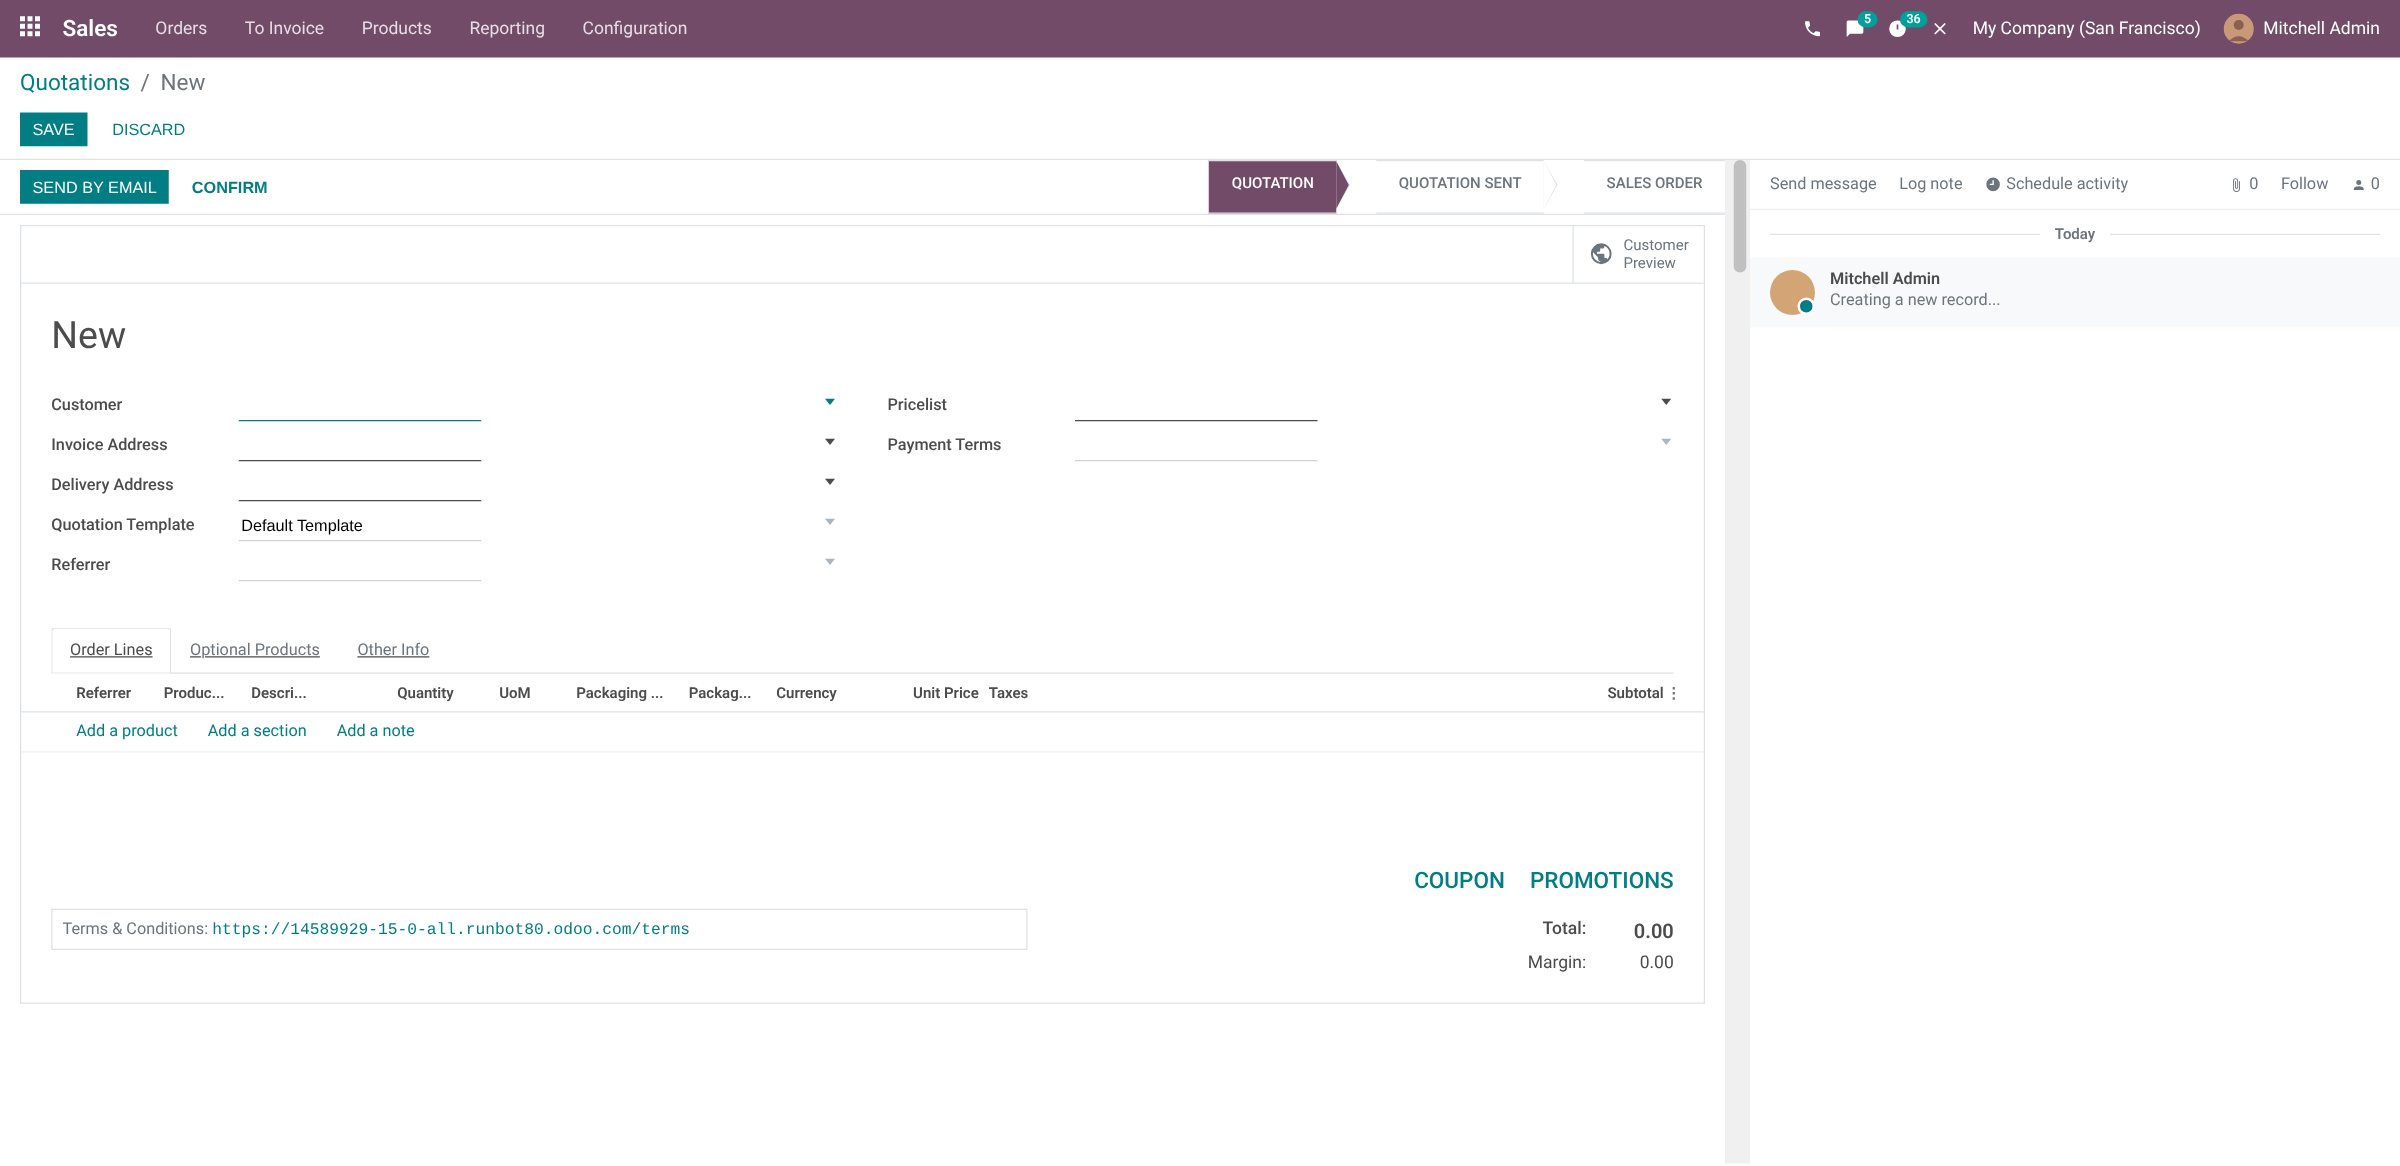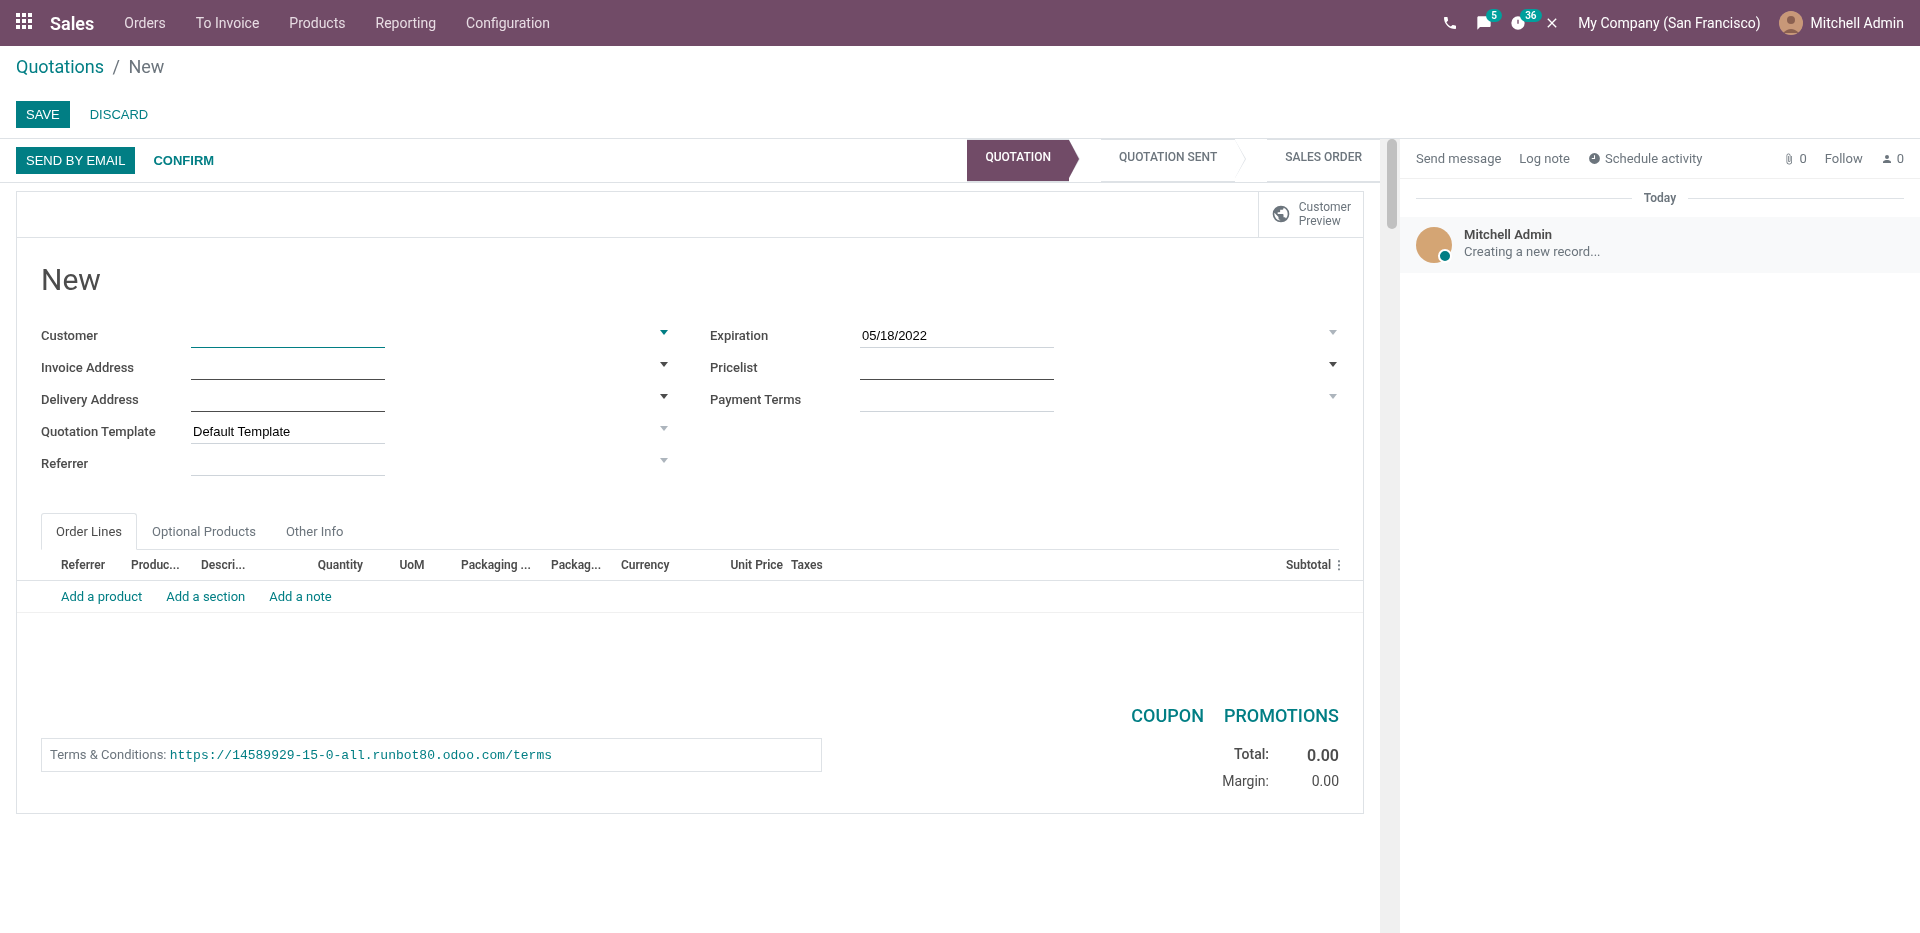--- a/index.html
+++ b/index.html
@@ -10,21 +10,21 @@
 .nav-brand { font-size: 18px; font-weight: 600; margin-right: 30px; }
 .nav-menu { display: flex; gap: 30px; flex: 1; }
 .nav-menu a { color: #e8dde4; text-decoration: none; font-size: 14px; cursor:pointer;}
 .nav-right { display: flex; align-items: center; gap: 18px; }
 .nav-icon { position: relative; color: #fff; cursor:pointer; display:flex; align-items:center;}
 .nav-icon svg { width: 16px; height: 16px; fill: #fff;}
 .badge { position: absolute; top: -6px; left: 10px; background: #00a09d; color: #fff; font-size: 10px; border-radius: 8px; padding: 1px 5px; font-weight: 600;}
 .nav-company, .nav-user { font-size: 14px; cursor:pointer; display:flex; align-items:center; gap:8px;}
 .avatar { width: 24px; height: 24px; border-radius: 50%; background: #b08888; display:flex; align-items:center; justify-content:center; overflow:hidden;}
 .control-panel { padding: 10px 16px 0; border-bottom: 1px solid #dee2e6;}
-.breadcrumb { font-size: 18px; color: #6c757d; margin-bottom: 24px;}
+.breadcrumb { font-size: 18px; color: #6c757d; margin-bottom: 13px;}
 .breadcrumb .bc-main { color: #017e84; cursor:pointer;}
 .breadcrumb .bc-sep { color:#6c757d; margin:0 4px;}
 .btn-row { display:flex; gap:10px; margin-bottom:10px;}
 .btn { border: none; padding: 6px 10px; font-size: 13px; cursor:pointer; text-transform: uppercase; font-weight:500;}
 .btn-primary { background: #017e84; color:#fff;}
 .btn-secondary { background: transparent; color:#017e84;}
 .content-wrap { display:flex; height: calc(100vh - 130px);}
 .form-area { flex:1; overflow-y:auto; padding: 0; border-right: 4px solid #f0f0f0;}
 .statusbar { display:flex; justify-content:space-between; align-items:stretch; border-bottom:1px solid #dee2e6; background:#fff; padding-left:16px;}
 .statusbar-buttons { display:flex; gap:8px; align-items:center; padding: 8px 0;}
@@ -41,21 +41,21 @@
 .form-title { font-size: 30px; font-weight:400; padding: 24px 24px 12px;}
 .form-grid { display:grid; grid-template-columns: 1fr 1fr; gap: 0 40px; padding: 12px 24px;}
 .form-row { display:flex; align-items:center; min-height:30px; margin-bottom: 2px;}
 .form-label { width: 150px; font-size:13px; color:#4c4c4c; font-weight:500;}
 .form-input { flex:1; border:none; border-bottom:1px solid #4c4c4c; padding: 4px 16px 4px 2px; font-size:13px; background:transparent; position:relative;}
 .form-input.req { border-bottom-color: #017e84;}
 .input-wrap { flex:1; position:relative;}
 .caret { position:absolute; right:2px; top:6px; width:0; height:0; border-left:4px solid transparent; border-right:4px solid transparent; border-top:5px solid #4c4c4c; pointer-events:none;}
 .caret.teal { border-top-color: #017e84;}
 .caret.light { border-top-color: #adb5bd;}
-.tabs { display:flex; margin: 20px 24px 0; border-bottom:1px solid #dee2e6;}
+.tabs { display:flex; margin: 20px 24px 0; border-bottom:1px solid #dee2e6;text-decoration:underline;}
 .tab { padding:10px 14px; color:#6c757d; cursor:pointer; font-size:13px; border:1px solid transparent; margin-bottom:-1px;}
 .tab.active { color:#4c4c4c; border:1px solid #dee2e6; border-bottom:1px solid #fff; border-radius: 3px 3px 0 0;}
 .table-head { display:flex; padding: 8px 24px; border-bottom:1px solid #dee2e6; font-size:12px; font-weight:600;}
 .th { overflow:hidden; text-overflow:ellipsis; white-space:nowrap; padding-right:8px;}
 .table-actions { display:flex; gap:24px; padding:8px 24px 8px 44px; border-bottom:1px solid #f0f0f0;}
 .table-actions a { color:#017e84; cursor:pointer; font-size:13px;}
 .blank-rows { height: 80px;}
 .footer-row { display:flex; justify-content:flex-end; gap:20px; padding:12px 24px; font-size:18px;}
 .footer-link { color:#017e84; text-transform:uppercase; font-weight:500; cursor:pointer;}
 .totals { padding:4px 24px 20px;}
@@ -201,24 +201,20 @@
               <div class="form-label">Quotation Template</div>
               <div class="input-wrap"><input class="form-input" style="border-bottom-color: rgb(206, 212, 218);" value="Default Template"><div class="caret light"></div></div>
             </div>
           <div class="form-row">
               <div class="form-label">Referrer</div>
               <div class="input-wrap"><input class="form-input" style="border-bottom-color: rgb(206, 212, 218);"><div class="caret light"></div></div>
             </div>
         </div>
         <div>
           <div class="form-row">
-              <div class="form-label">Expiration</div>
-              <div class="input-wrap"><input class="form-input" style="border-bottom-color: rgb(206, 212, 218);" value="05/18/2022"><div class="caret light"></div></div>
-            </div>
-          <div class="form-row">
               <div class="form-label">Pricelist</div>
               <div class="input-wrap"><input class="form-input" style=""><div class="caret"></div></div>
             </div>
           <div class="form-row">
               <div class="form-label">Payment Terms</div>
               <div class="input-wrap"><input class="form-input" style="border-bottom-color: rgb(206, 212, 218);"><div class="caret light"></div></div>
             </div>
         </div>
       </div>
 

